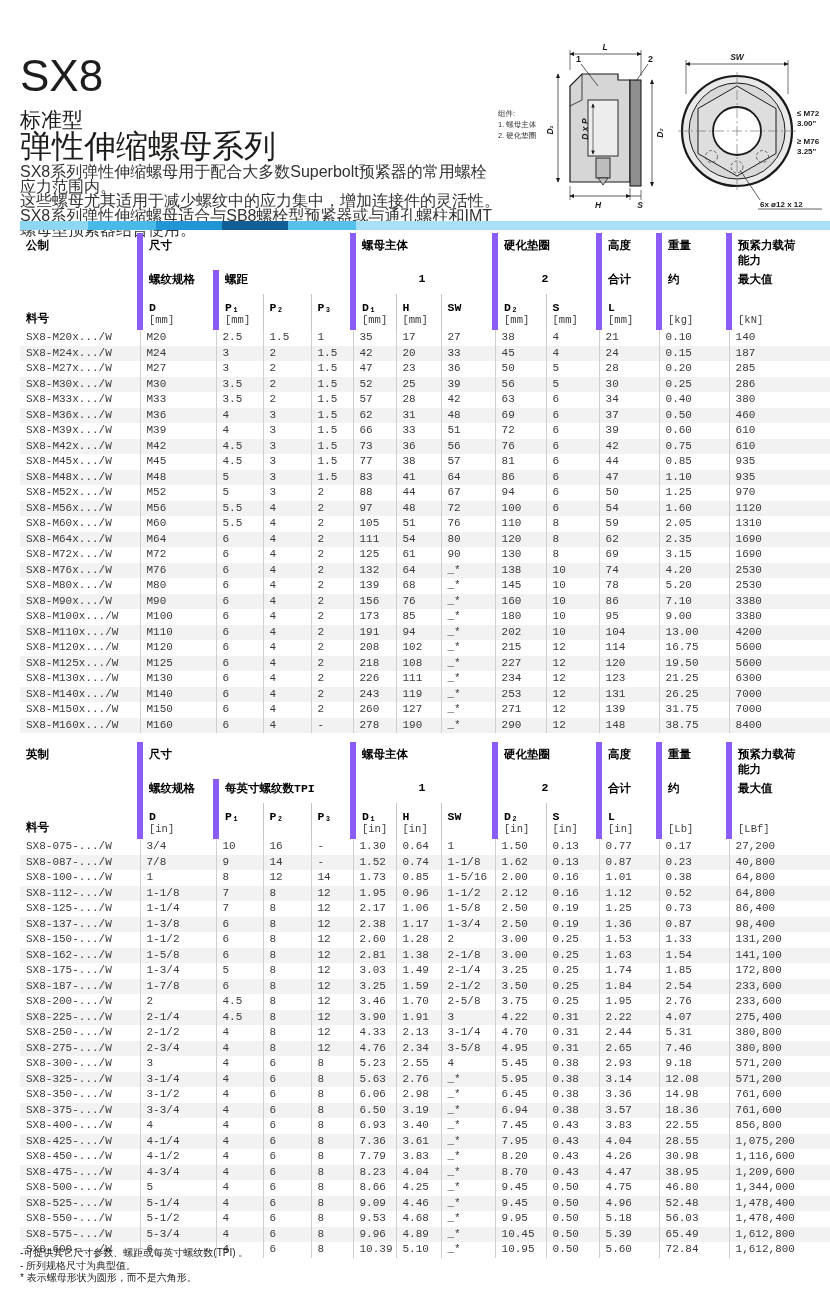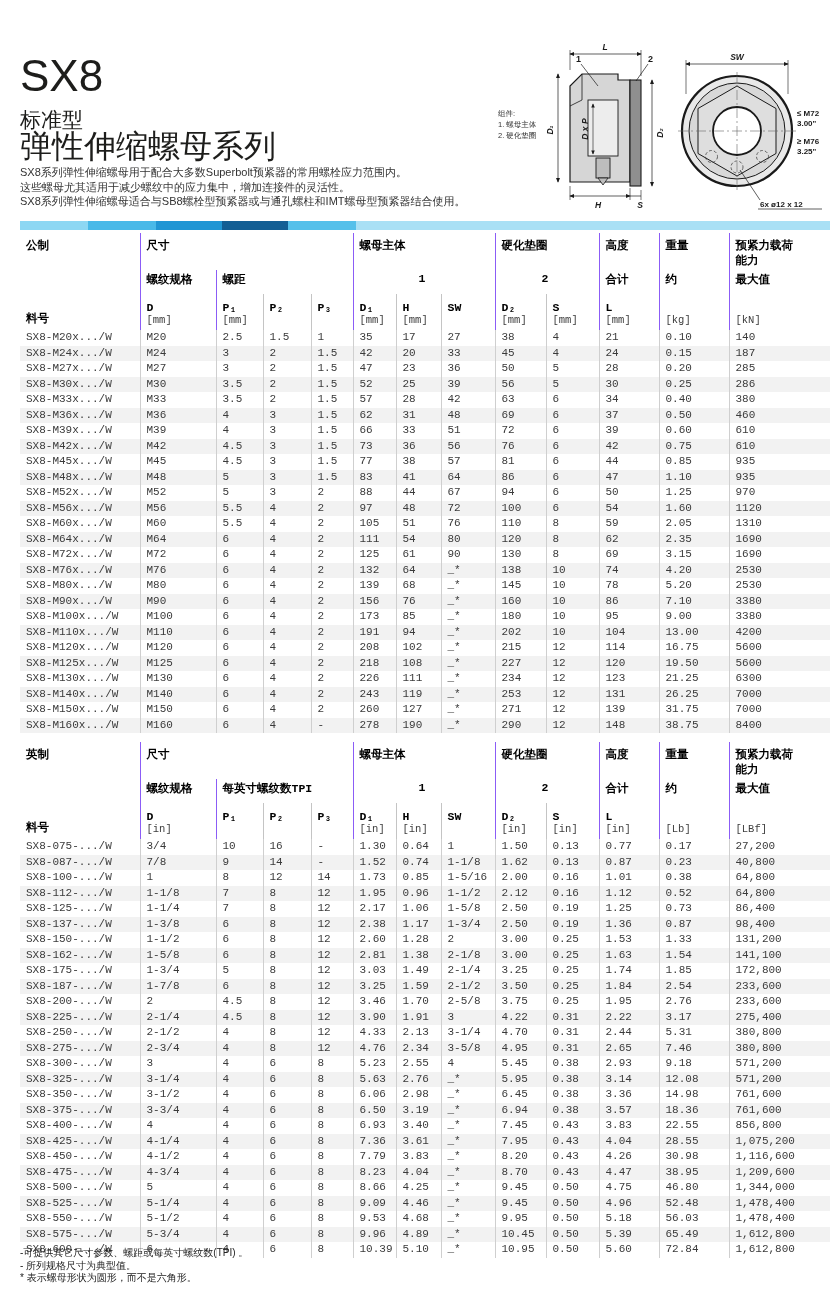--- a/index.html
+++ b/index.html
@@ -3,21 +3,21 @@
 <meta charset="utf-8">
 <style>
   html,body{margin:0;padding:0;background:#fff;}
   body{width:830px;height:1307px;position:relative;font-family:"Liberation Sans","DejaVu Sans",sans-serif;color:#1d1d1b;}
   .abs{position:absolute;}
 
   
   .series-title{left:20px;top:54px;font-size:44px;font-weight:400;letter-spacing:0;line-height:44px;margin:0;}
   .subtitle-type{left:20px;top:108px;font-size:21px;line-height:23px;}
   .subtitle-series{left:20px;top:131px;font-size:32px;line-height:30px;}
-  .intro{left:20px;top:165px;width:480px;font-size:11px;line-height:14.5px;color:#333;}
+  .intro{left:20px;top:165px;width:480px;font-size:16px;line-height:14.5px;color:#333;}
   .intro p{margin:0;}
 
   
   .colorbar{left:20px;top:221px;width:810px;height:9px;display:flex;}
   .colorbar .seg{height:100%;display:block;}
   .seg0{width:68px}.seg1{width:68px}.seg2{width:66px}.seg3{width:66px}.seg4{width:68px}.seg5{flex:1}
 
   
   .drawing{left:492px;top:34px;width:338px;height:182px;}
   svg text{font-family:"Liberation Sans","DejaVu Sans",sans-serif;fill:#1a1a1a;}
@@ -31,21 +31,21 @@
   .m-table{top:233px;}
   .i-table{top:742px;}
   table{border-collapse:collapse;width:810px;table-layout:fixed;}
   col.c0{width:120px}col.c1{width:76px}col.c2{width:47px}col.c3{width:48px}col.c4{width:42px}
   col.c5{width:43px}col.c6{width:45px}col.c7{width:54px}col.c8{width:51px}col.c9{width:53px}
   col.c10{width:60px}col.c11{width:70px}col.c12{width:101px}
   th{font-size:11.5px;font-weight:bold;text-align:left;padding:2px 4px 2px 6px;color:#000;}
   tr.hA th{height:22px;vertical-align:top;padding-top:5px;}
   tr.hB th{height:20px;vertical-align:top;}
   tr.hC th{height:30px;vertical-align:bottom;padding-bottom:4px;}
-  th.bk{border-left:1px solid #8b5cf6;}
+  th.bk{border-left:6px solid #8b5cf6;}
   th.gy{border-left:1px solid #c4c4c4;}
   th.ctr{text-align:center;padding-left:0;}
   th.wrap{padding-right:34px;}
   .symname{min-height:13px;line-height:13px;font-size:11.5px;}
   .unit{font-weight:normal;font-size:10.5px;color:#3c3c3c;line-height:12px;min-height:12px;}
   tbody td{font-size:11px;line-height:11.5px;padding:2px 0 2px 6px;color:#3a3a3a;border-left:1px solid #cfcfcf;white-space:nowrap;overflow:hidden;}
   tbody td:first-child{border-left:none;}
   tbody tr:nth-child(even){background:#f2f2f2;}
 
   
@@ -896,21 +896,21 @@
           <td>2-1/4</td>
           <td>4.5</td>
           <td>8</td>
           <td>12</td>
           <td>3.90</td>
           <td>1.91</td>
           <td>3</td>
           <td>4.22</td>
           <td>0.31</td>
           <td>2.22</td>
-          <td>3.17</td>
+          <td>4.07</td>
           <td>275,400</td>
         </tr>
         <tr>
           <td>SX8-250-.../W</td>
           <td>2-1/2</td>
           <td>4</td>
           <td>8</td>
           <td>12</td>
           <td>4.33</td>
           <td>2.13</td>

